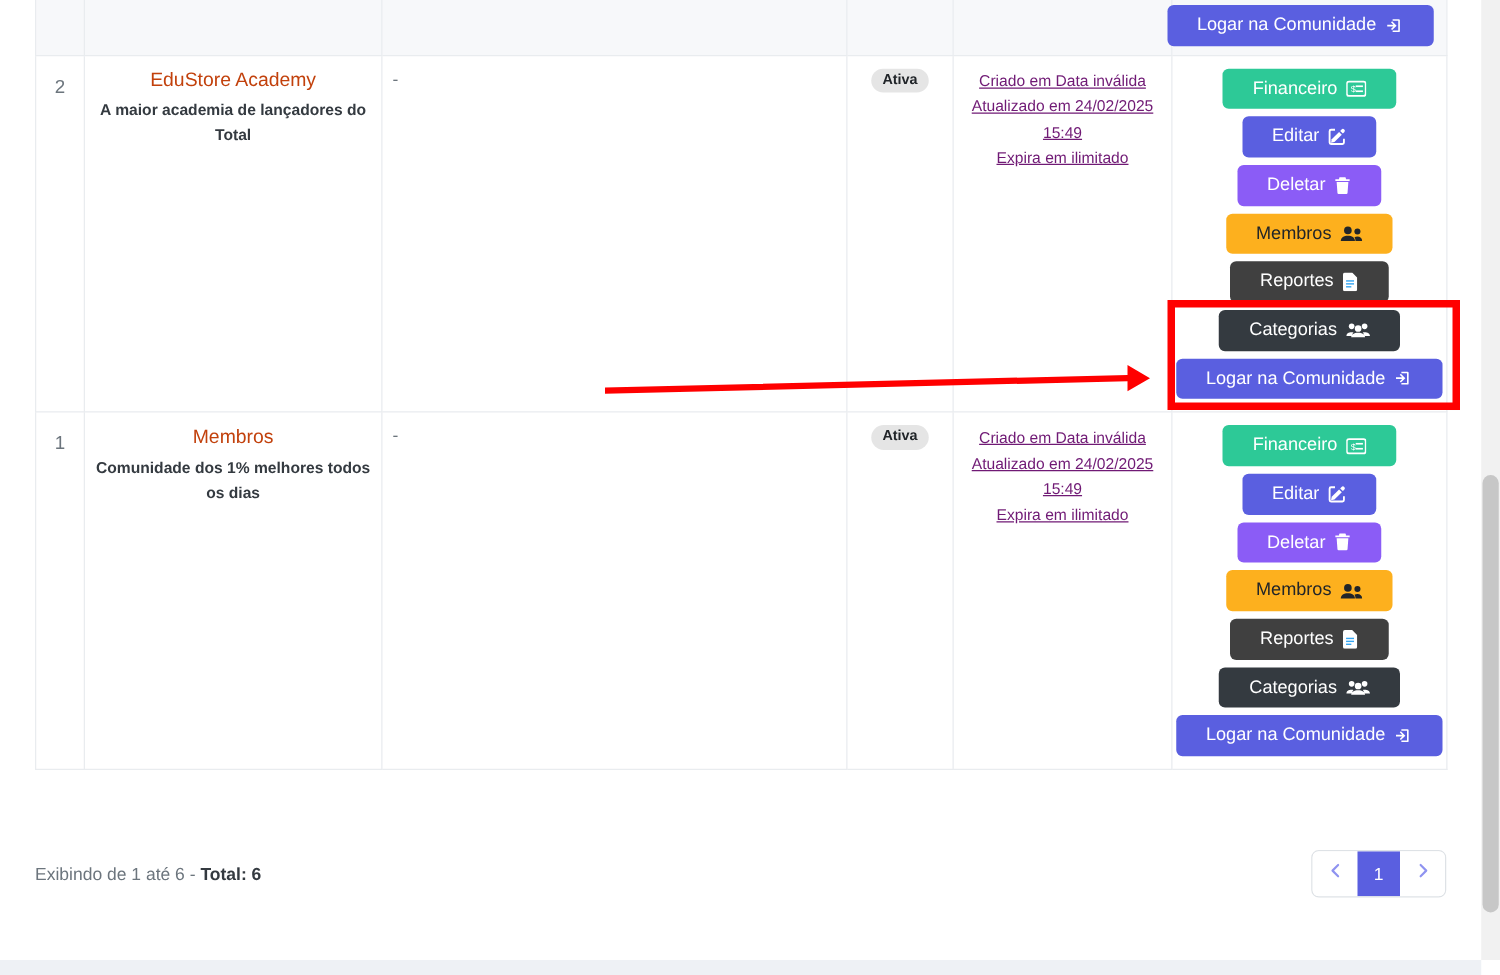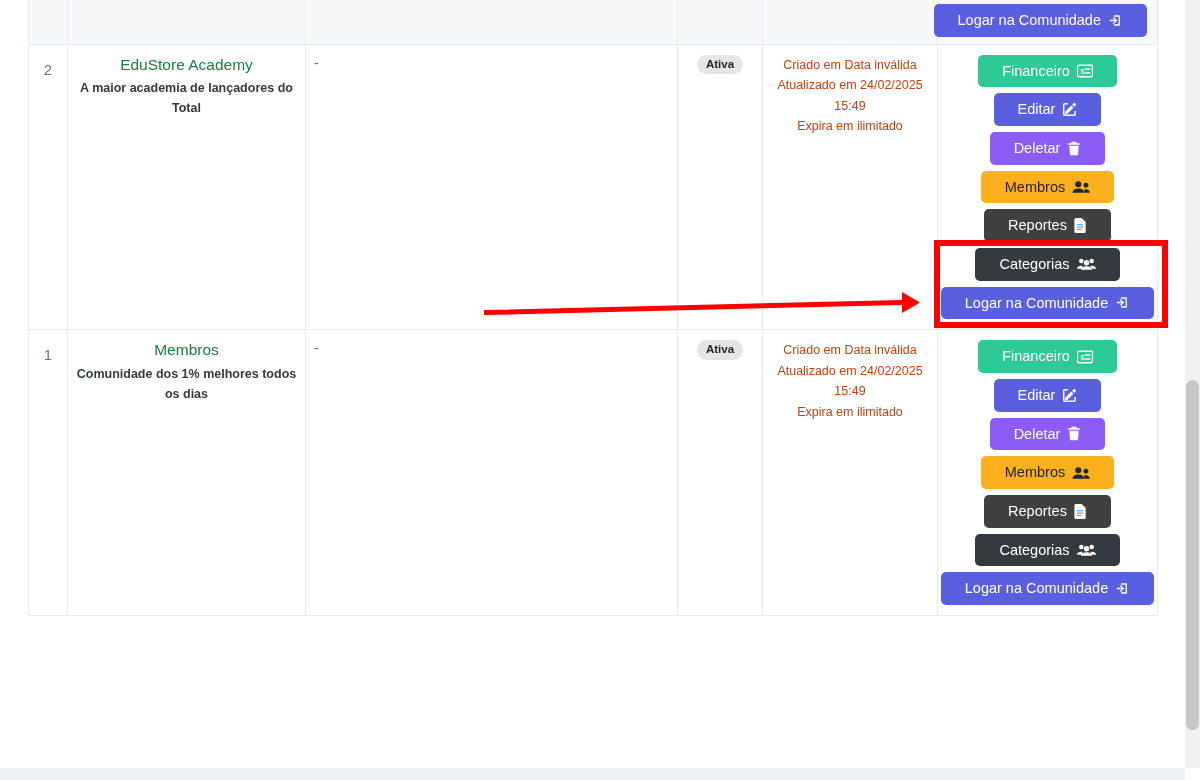--- a/index.html
+++ b/index.html
@@ -55,42 +55,42 @@
     height: 44px;
     padding: 0;
     border-bottom: 1px solid #e9ecef;
     border-top: none;
   }
   tr.partial-row td.col-acts { position: relative; }
 
   .row-id { font-size: 15px; color: #6c757d; padding-top: 6px; }
 
   .comm-name {
-    font-size: 15.5px; color: #15803d; font-weight: 400;
+    font-size: 15.5px; color: #c2410c; font-weight: 400;
     line-height: 1.35; margin-bottom: 4px;
   }
   .comm-desc {
     font-size: 12.5px; color: #343a40; font-weight: 700;
     line-height: 1.55;
   }
 
   .dash { font-size: 14px; color: #6c757d; }
 
   .badge-ativa {
     display: inline-block;
     background: #e5e5e5;
     color: #212529;
     font-size: 11.5px;
     font-weight: 600;
     padding: 3px 9px;
     border-radius: 11px;
     line-height: 1.2;
   }
 
-  .date-line { font-size: 12.5px; color: #c2410c; line-height: 1.65; }
+  .date-line { font-size: 12.5px; color: #701a75; line-height: 1.65; text-decoration: underline; }
 
   
   .acts { display: flex; flex-direction: column; align-items: center; gap: 6px; padding-top: 0px; }
   .btn {
     display: inline-flex; align-items: center; justify-content: center;
     gap: 7px;
     border: none; border-radius: 5px;
     font-size: 14.5px;
     font-family: "Liberation Sans", sans-serif;
     padding: 8px 24px;
@@ -387,20 +387,41 @@
                 </span>
               </button>
             </div>
           </td>
         </tr>
 
       </tbody>
     </table>
   </div>
 
+  <div class="bottom-bar">
+    <div class="showing-text"><span>Exibindo de 1 até 6 - </span><b>Total: 6</b></div>
+
+    <div class="pager">
+      <button class="pager-btn">
+        <span>
+          <svg width="11" height="13" viewBox="0 0 11 13" fill="none" stroke="#8f93f0" stroke-width="1.7" stroke-linecap="round" stroke-linejoin="round">
+            <polyline points="7.5,2 3,6.5 7.5,11"></polyline>
+          </svg>
+        </span>
+      </button>
+      <button class="pager-num">1</button>
+      <button class="pager-btn">
+        <span>
+          <svg width="11" height="13" viewBox="0 0 11 13" fill="none" stroke="#8f93f0" stroke-width="1.7" stroke-linecap="round" stroke-linejoin="round">
+            <polyline points="3.5,2 8,6.5 3.5,11"></polyline>
+          </svg>
+        </span>
+      </button>
+    </div>
+  </div>
 
   <div class="anno-box"></div>
 
   <svg class="anno-arrow" width="460" height="50" viewBox="0 0 460 50">
     <polygon points="14,32 432,22 432,14 450,24.5 432,35 432,27 14,37" fill="#ff0000"></polygon>
   </svg>
 
   <div class="vscroll-track">
     <div class="vscroll-thumb"></div>
   </div>

